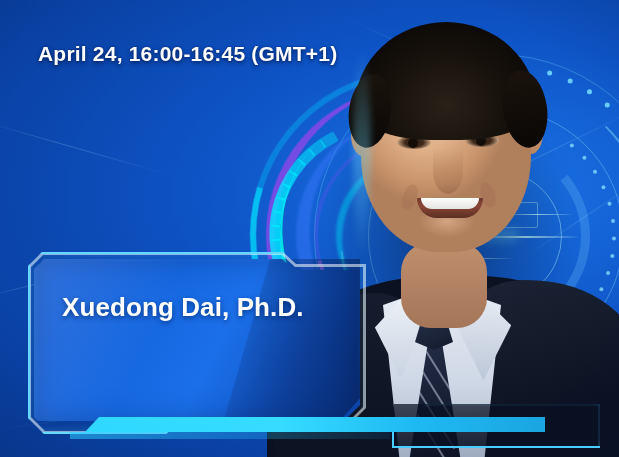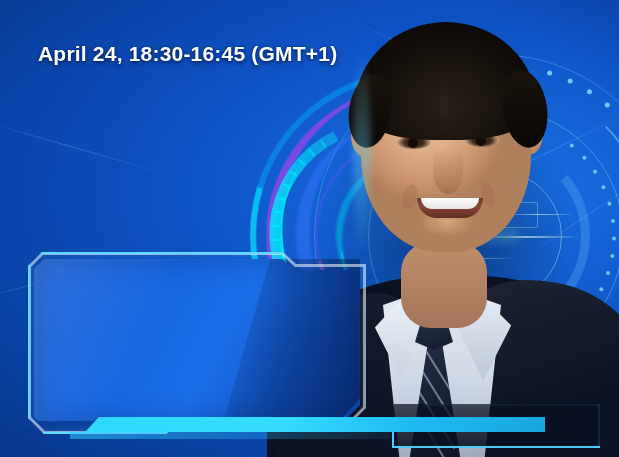--- a/index.html
+++ b/index.html
@@ -391,30 +391,31 @@
     <div class="brow-l"></div>
     <div class="brow-r"></div>
     <div class="hair"></div>
     <div class="hair-sl"></div>
     <div class="hair-sr"></div>
     <div class="rim"></div>
   </div>
 
   <div class="bg-vignette"></div>
 
-  <div class="headline">April 24, 18:30-16:45 (GMT+1)</div>
+  <div class="headline">April 24, 16:00-16:45 (GMT+1)</div>
 
   <div class="card-wrap">
     <div class="card-inner"></div>
     <div class="card-sheen"></div>
     <div class="card-wedge"></div>
     <div class="card-outer-fill"></div>
     <div class="card-outer"></div>
   </div>
 
+  <div class="card-name">Xuedong Dai, Ph.D.</div>
 
 
   <div class="br-dark"></div>
   <div class="br-frame"></div>
   <div class="accent-bar2"></div>
   <div class="accent-bar"></div>
 
 </div>
 
 </body></html>

